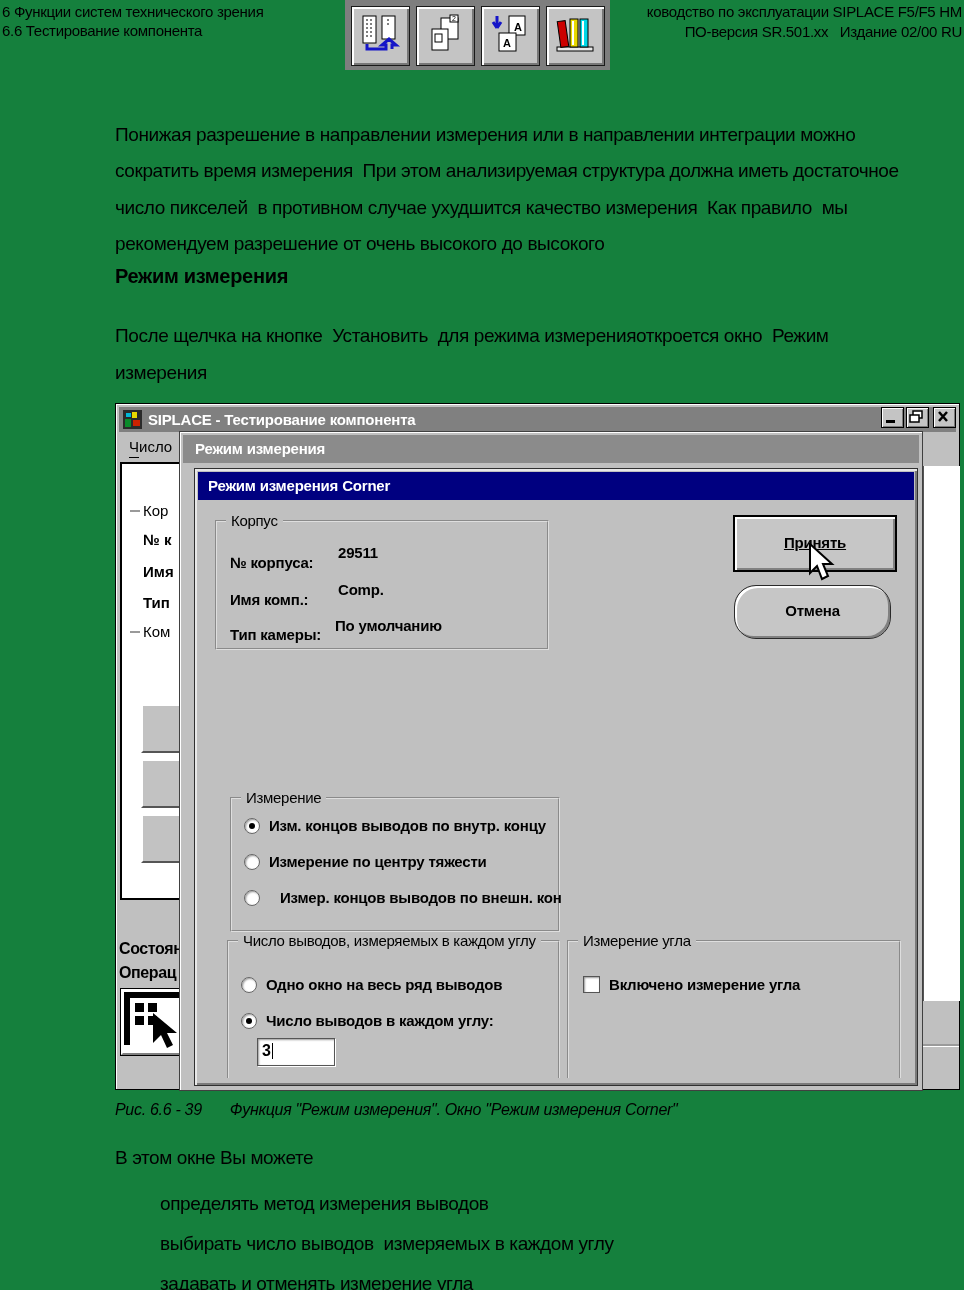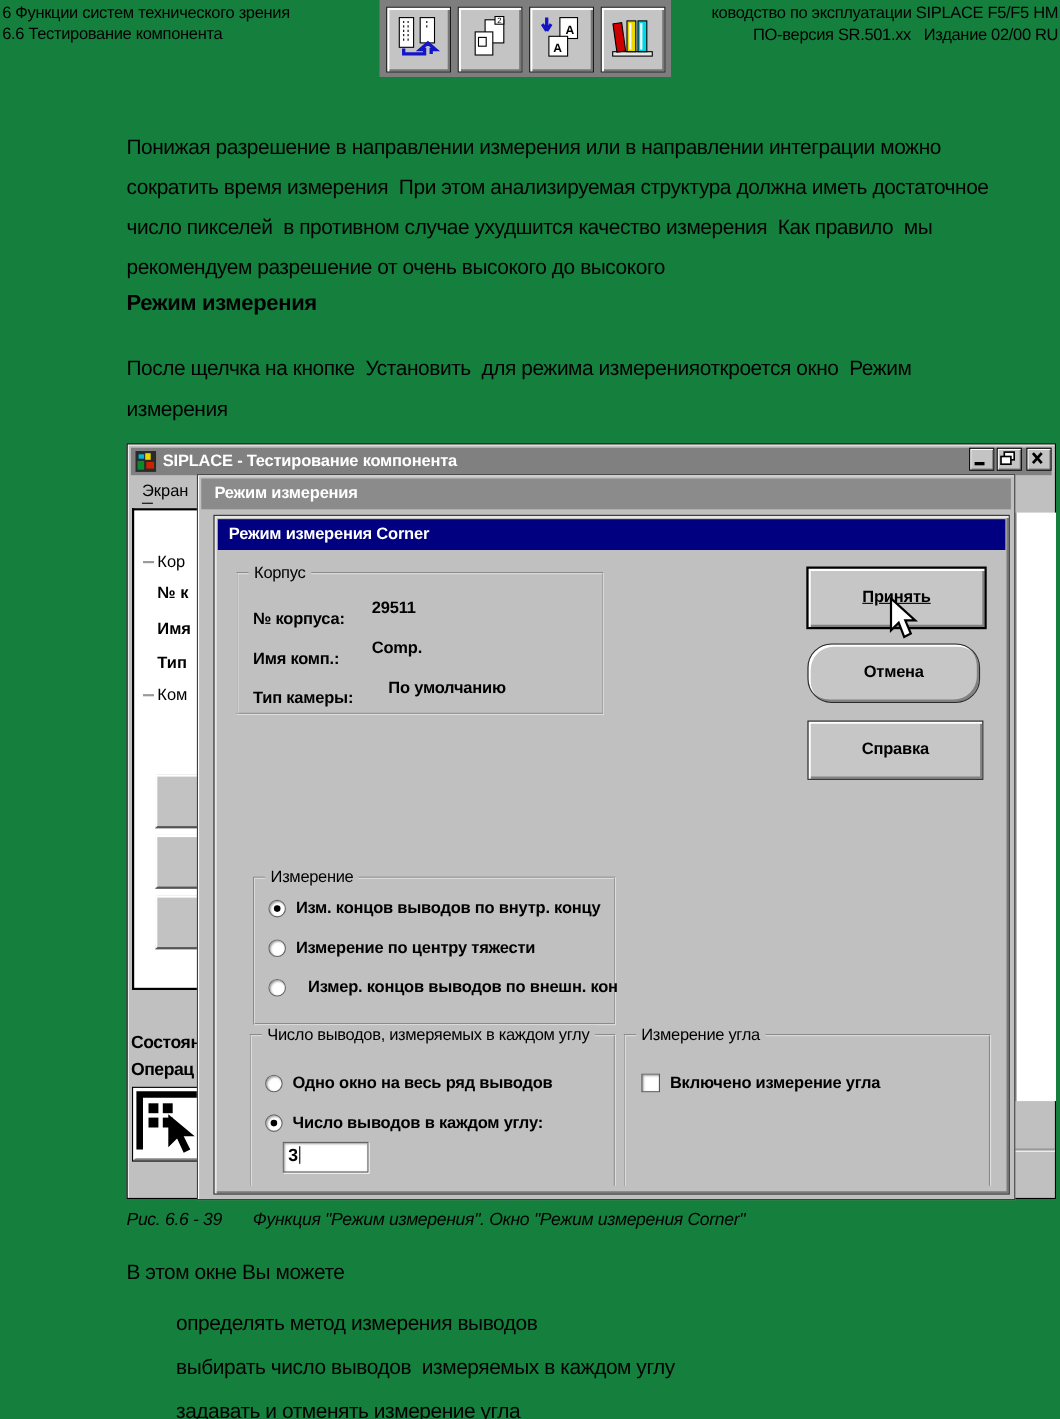--- a/index.html
+++ b/index.html
@@ -186,21 +186,21 @@
           </svg>
         </div>
         <div class="wbtn" style="margin-left:2px;">
           <svg width="19" height="17">
             <path d="M5 4 L13 13 M13 4 L5 13" stroke="#000" stroke-width="2.5"></path>
           </svg>
         </div>
       </div>
 
       <div class="menubar">
-        <span class="menuitem">Экран</span>
+        <span class="menuitem">Число</span>
         <span class="menu-underline"></span>
       </div>
 
       <div class="leftpanel">
         <span class="groovefrag" style="left:8px;top:46px;width:10px;"></span>
         <span class="frag" style="left:18px;top:38px;background:#fff;padding:0 3px;">Кор</span>
         <span class="frag fragb" style="left:21px;top:67px;">№ к</span>
         <span class="frag fragb" style="left:21px;top:99px;">Имя</span>
         <span class="frag fragb" style="left:21px;top:130px;">Тип</span>
         <span class="groovefrag" style="left:8px;top:167px;width:10px;"></span>
@@ -244,26 +244,25 @@
       <div class="dialog">
         <div class="dlgtitle">Режим измерения Corner</div>
 
         <div class="group" style="left:20px;top:51px;width:330px;height:126px;">
           <span class="legend">Корпус</span>
           <span class="fldlabel" style="left:13px;top:32px;">№ корпуса:</span>
           <span class="fldvalue" style="left:121px;top:22px;">29511</span>
           <span class="fldlabel" style="left:13px;top:69px;">Имя комп.:</span>
           <span class="fldvalue" style="left:121px;top:59px;">Comp.</span>
           <span class="fldlabel" style="left:13px;top:104px;">Тип камеры:</span>
-          <span class="fldvalue" style="left:136px;top:95px;">По умолчанию</span>
+          <span class="fldvalue" style="left:118px;top:95px;">По умолчанию</span>
         </div>
 
         <div class="btn95 def" style="left:538px;top:46px;width:160px;height:53px;line-height:51px;text-decoration:underline;">Принять</div>
         <div class="btn95" style="left:539px;top:116px;width:155px;height:52px;line-height:50px;border-radius:22px;">Отмена</div>
-        <div class="btn95" style="left:539px;top:186px;width:158px;height:52px;line-height:50px;">Справка</div>
 
         <div class="cursor" style="left:612px;top:74px;">
           <svg width="28" height="42" viewBox="0 0 28 42">
             <path d="M3 1 L3 30 L10 23 L15 36 L21 33 L16 21 L25 21 Z" fill="#fff" stroke="#000" stroke-width="2"></path>
           </svg>
         </div>
 
         <div class="group" style="left:35px;top:328px;width:326px;height:131px;">
           <span class="legend">Измерение</span>
           <div class="opt" style="left:12px;top:18px;">

